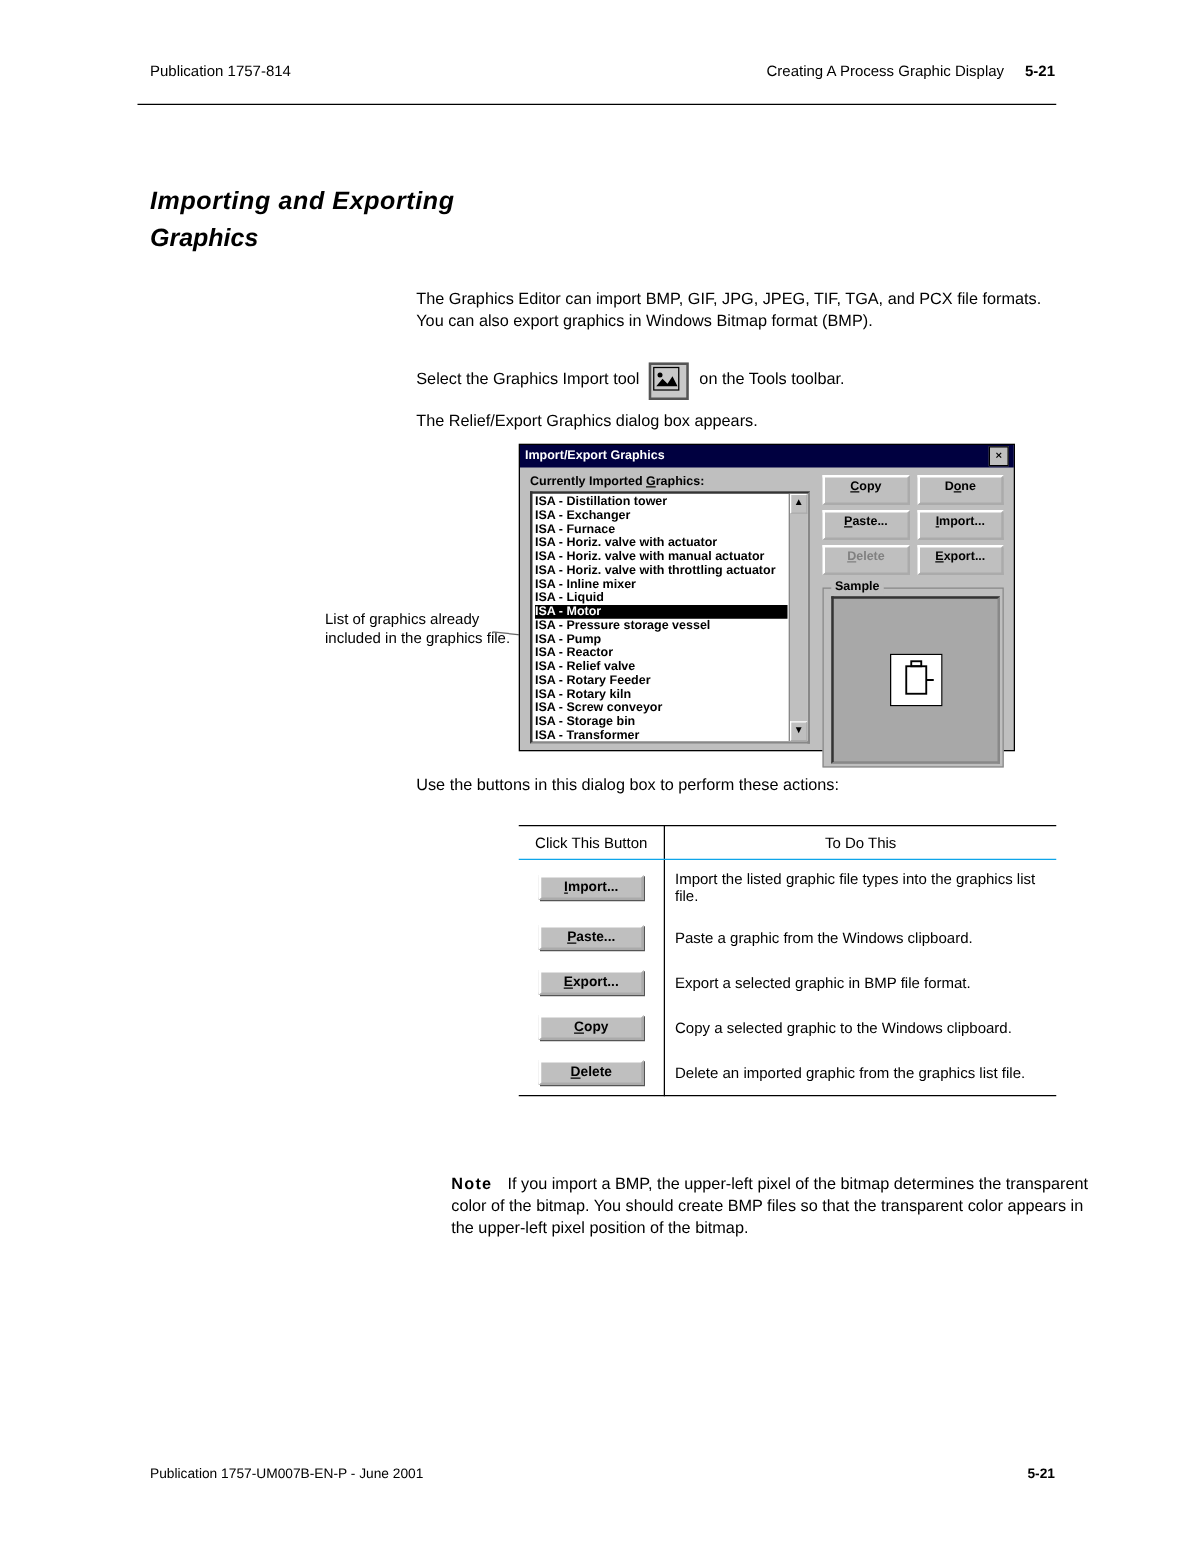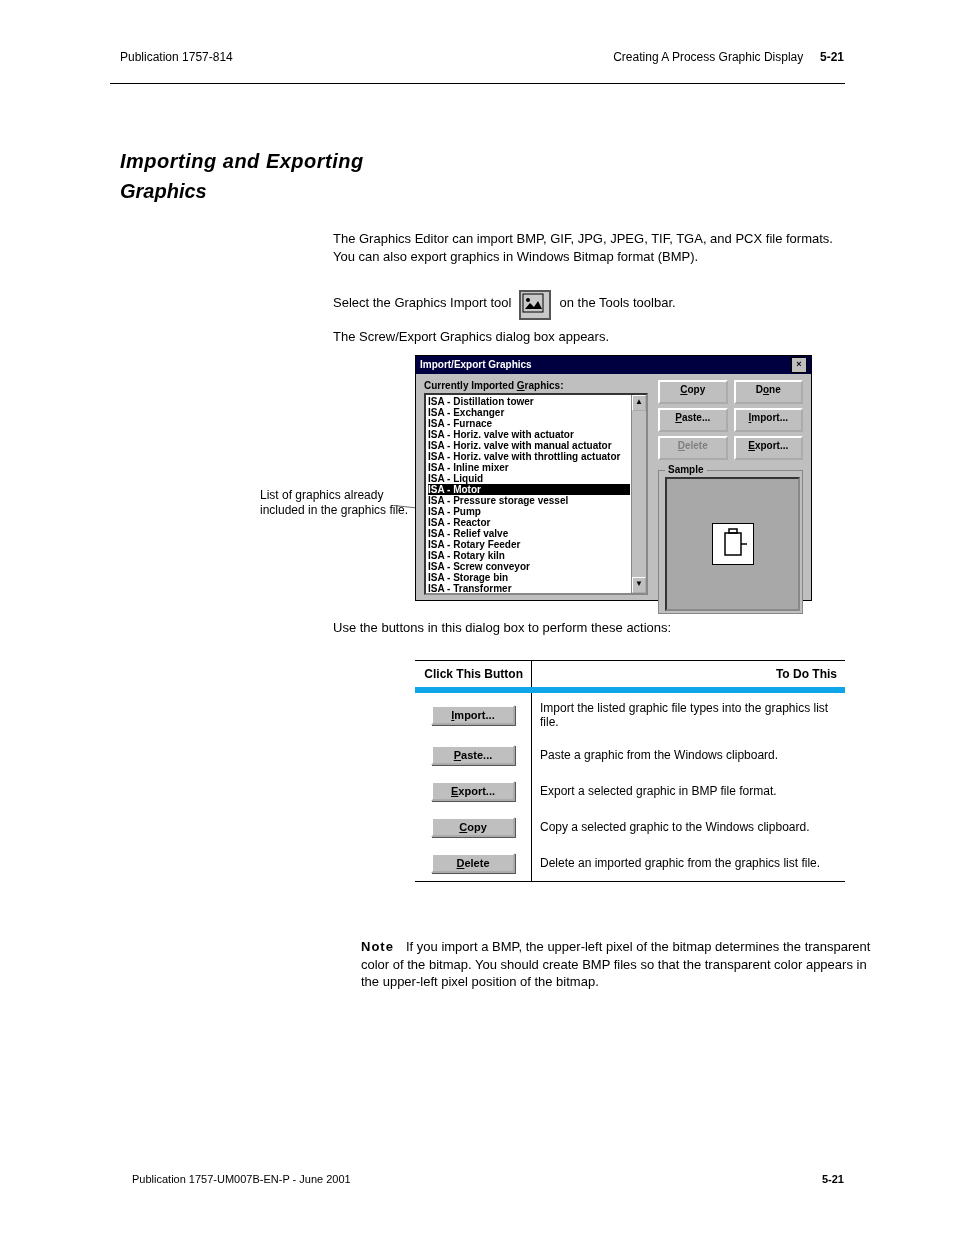--- a/index.html
+++ b/index.html
@@ -215,24 +215,24 @@
   }
   .action-table {
     position:absolute;
     top: 660px;
     left: 415px;
     width: 430px;
     font-size: 12px;
     border-collapse: collapse;
   }
   .action-table th {
-    text-align:right;
-    font-weight: bold;
+    text-align:center;
+    font-weight: normal;
     border-top:1px solid #000;
-    border-bottom:6px solid #0ea5e9;
+    border-bottom:1px solid #0ea5e9;
     padding:6px 8px;
   }
   .action-table td {
     padding:8px 8px;
     vertical-align: middle;
     border-left:none;
   }
   .action-table td.btncell {
     border-right:1px solid #000;
     width: 100px;
@@ -269,21 +269,21 @@
     width: 45px;
     font-weight:bold;
     font-family: Arial, sans-serif;
     letter-spacing:1px;
   }
   .note-text { display:block; }
 
   .footer-left {
     position:absolute;
     bottom: 50px;
-    left: 132px;
+    left: 120px;
     font-size: 11px;
   }
   .footer-right {
     position:absolute;
     bottom: 50px;
     right: 110px;
     font-size: 11px;
     font-weight:bold;
   }
 
@@ -311,21 +311,21 @@
     <span class="toolbar-btn">
       <svg width="24" height="22" viewBox="0 0 24 22">
         <rect x="2" y="2" width="20" height="18" fill="none" stroke="#000" stroke-width="1"></rect>
         <circle cx="7" cy="8" r="2" fill="#000"></circle>
         <path d="M4 17 L9 11 L13 15 L17 9 L21 17 Z" fill="#000"></path>
       </svg>
     </span>
     <span> on the Tools toolbar.</span>
   </div>
 
-  <div class="body-text bt3">The Screw/Export Graphics dialog box appears.</div>
+  <div class="body-text bt3">The Relief/Export Graphics dialog box appears.</div>
 
   <div class="callout-label">List of graphics already included in the graphics file.</div>
   <div class="callout-line"></div>
 
   <div class="dialog">
     <div class="titlebar">
       <span>Import/Export Graphics</span>
       <span class="closebtn">×</span>
     </div>
     <div class="dlg-body">

